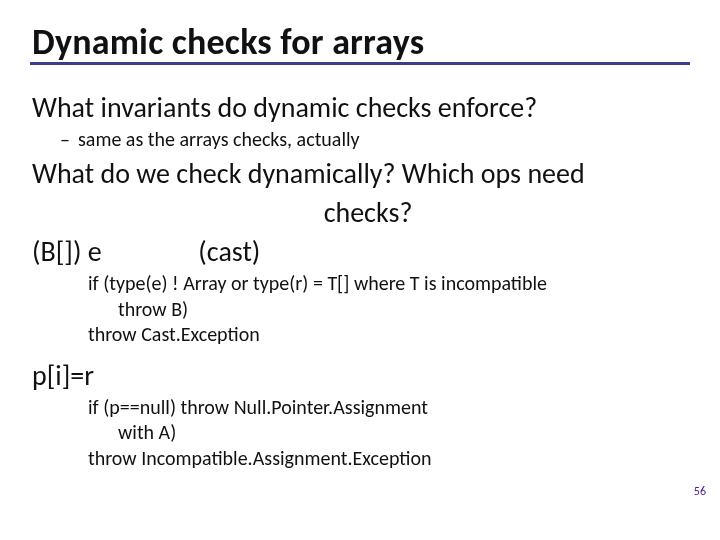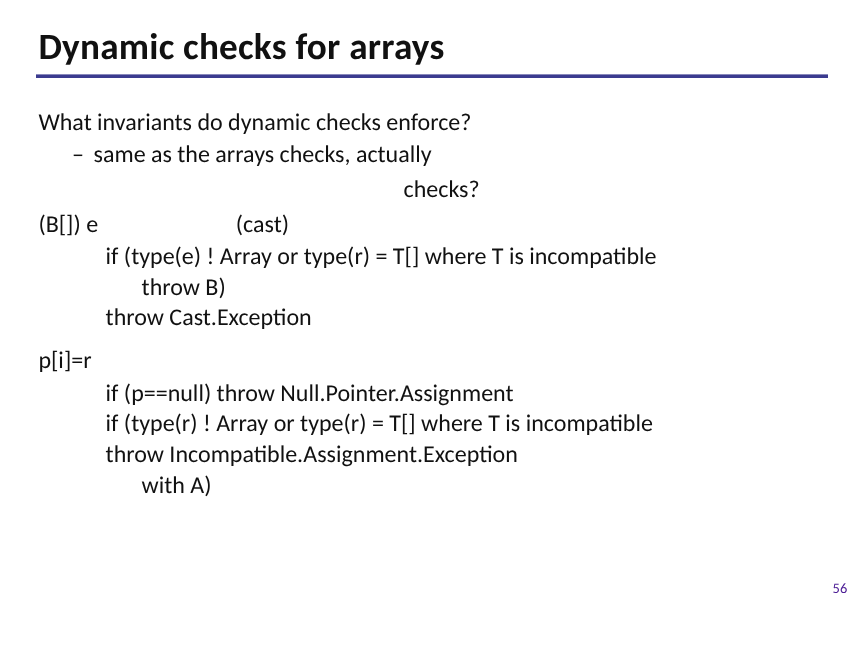--- a/index.html
+++ b/index.html
@@ -15,41 +15,41 @@
   .slide {
     position: relative;
     width: 720px;
     height: 540px;
     box-sizing: border-box;
   }
   .title {
     position: absolute;
     left: 32px;
     top: 20px;
-    font-size: 31px;
+    font-size: 36px;
     font-weight: 700;
     color: #111;
     letter-spacing: 0.2px;
   }
   .rule {
     position: absolute;
     left: 30px;
     top: 62px;
     width: 660px;
     height: 3px;
     background: #3b3b8f;
   }
   .content {
     position: absolute;
     left: 32px;
     top: 86px;
     width: 650px;
   }
   .lvl1 {
-    font-size: 20px;
+    font-size: 28px;
     color: #111;
     line-height: 1.25;
     margin-top: 4px;
     margin-bottom: 2px;
   }
   .lvl1.indent {
     padding-left: 22px;
     text-align: center;
   }
   .lvl2 {
@@ -99,37 +99,37 @@
 
   <div class="content">
 
     <div class="lvl1">What invariants do dynamic checks enforce?</div>
 
     <div class="lvl2">
       <span class="dash">–</span>
       <span>same as the arrays checks, actually</span>
     </div>
 
+    <div class="lvl1">What do we check dynamically?  Which ops need</div>
     <div class="lvl1 indent">checks?</div>
 
     <div class="lvl1">
       <span class="inline" style="display:inline-block; width:160px;">(B[]) e</span>
       <span class="inline">(cast)</span>
     </div>
 
     <div class="lvl3">if (type(e) ! Array or type(r) = T[] where T is incompatible</div>
     <div class="lvl3 cont">throw B)</div>
     <div class="lvl3">throw Cast.Exception</div>
 
     <div class="gap-small"></div>
 
     <div class="lvl1">p[i]=r</div>
 
     <div class="lvl3">if (p==null)   throw Null.Pointer.Assignment</div>
-    <div class="lvl3">if (type(r) ! Array or type(r) = T[] where T is incompatible</div>
+    <div class="lvl3 cont">with A)</div>
     <div class="lvl3">throw Incompatible.Assignment.Exception</div>
-    <div class="lvl3 cont">with A)</div>
 
   </div>
 
   <div class="pageno">56</div>
 
 </div>
 
 </body></html>

